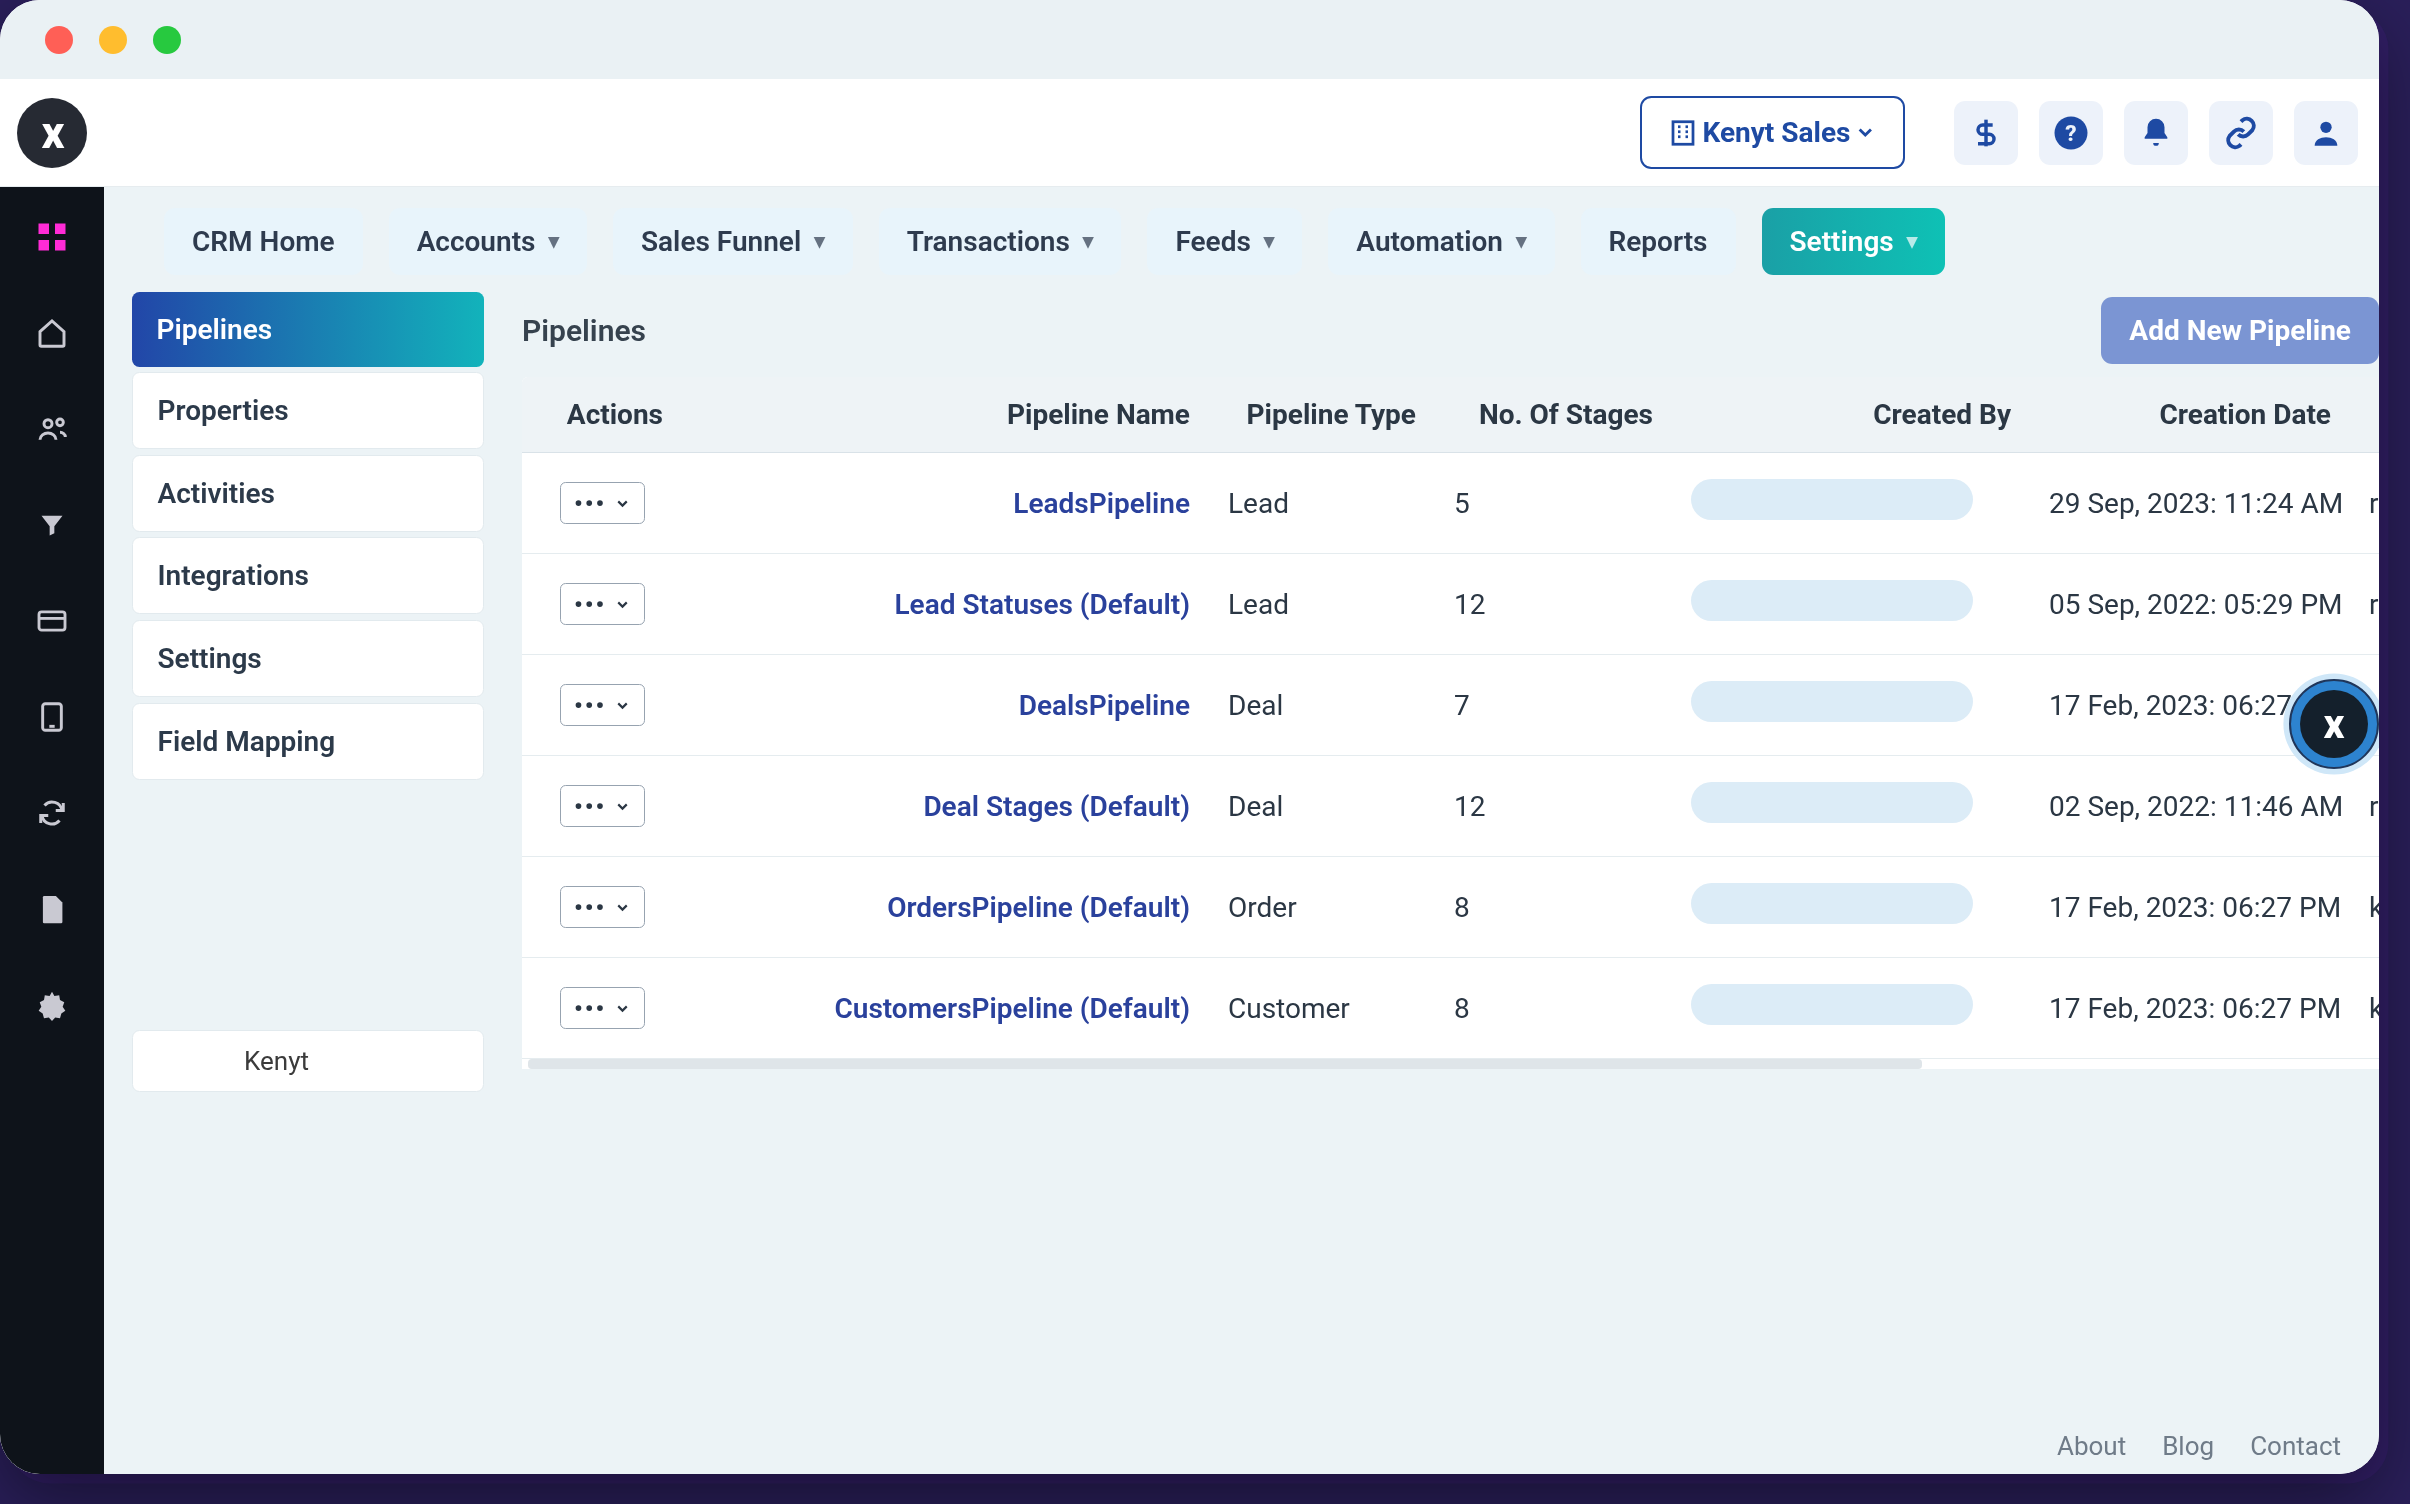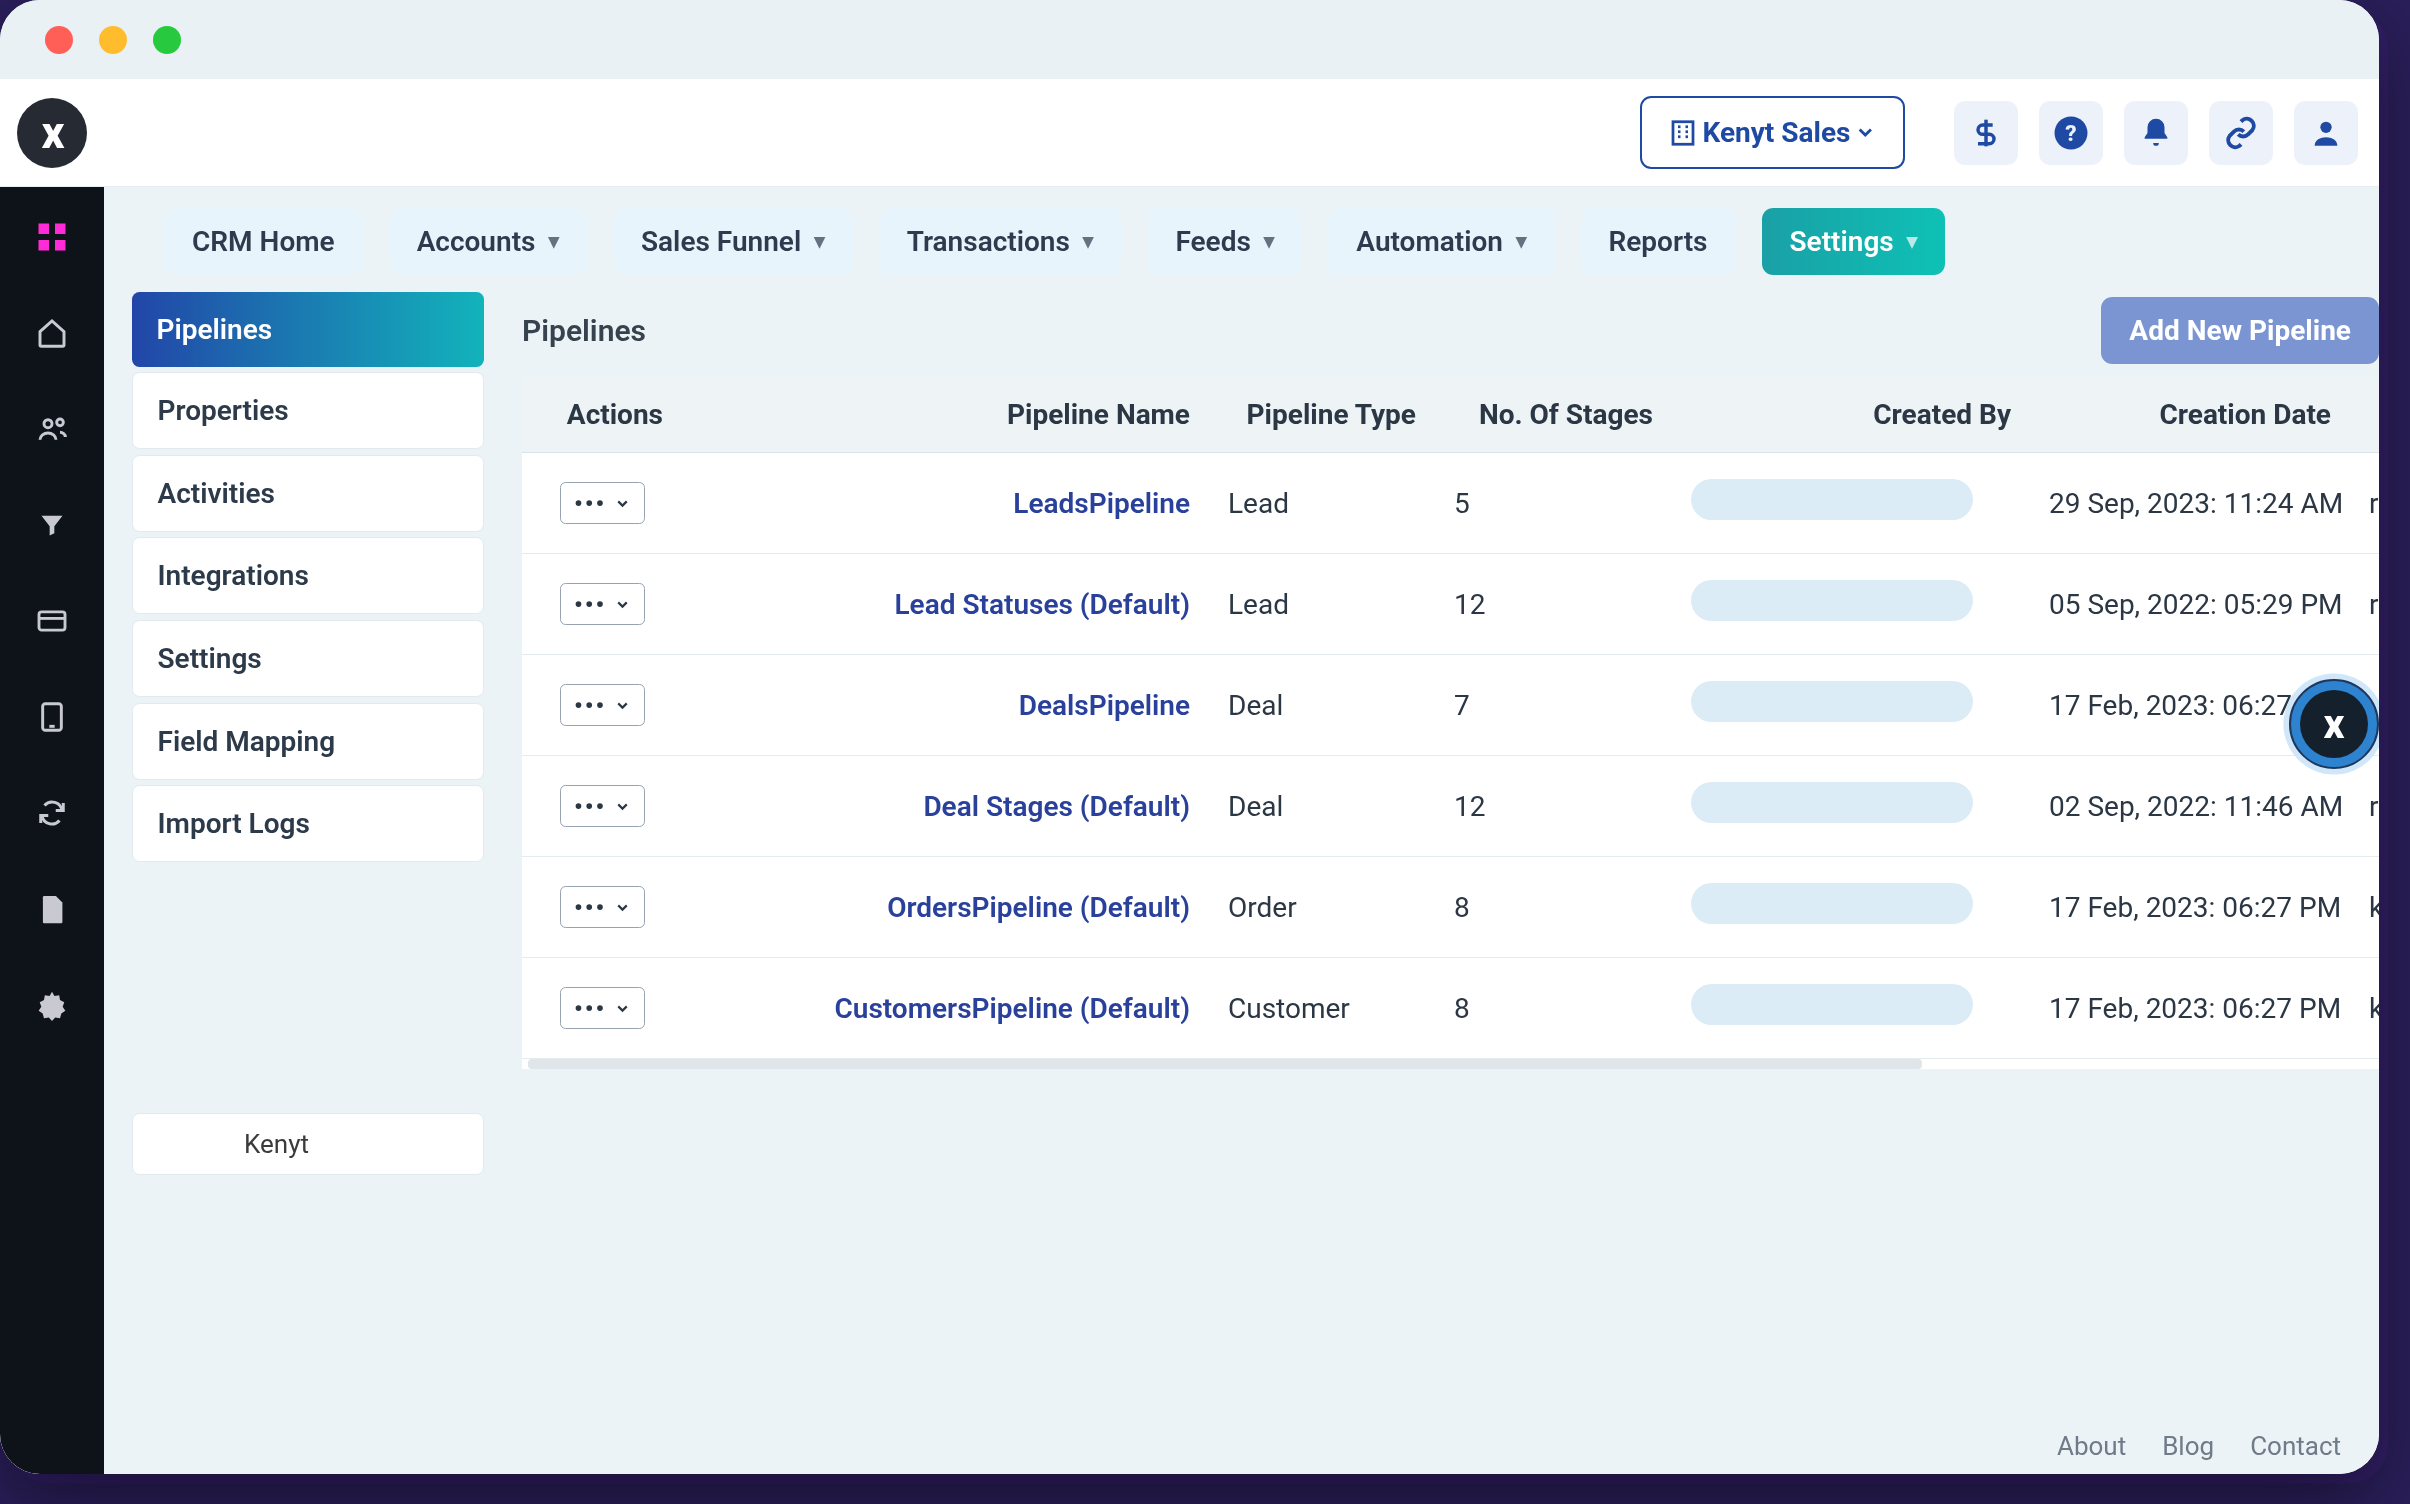--- a/index.html
+++ b/index.html
@@ -508,21 +508,20 @@
 
         <div class="content-split">
 
           <div class="sidemenu">
             <div class="side-item active"><span>Pipelines</span></div>
             <div class="side-item"><span>Properties</span></div>
             <div class="side-item"><span>Activities</span></div>
             <div class="side-item"><span>Integrations</span></div>
             <div class="side-item"><span>Settings</span></div>
             <div class="side-item"><span>Field Mapping</span></div>
-            <div class="side-item"><span>Import Logs</span></div>
             <div class="side-brand-outer"><span>Kenyt</span></div>
           </div>
 
           <div class="panel">
             <div class="panel-head">
               <div class="panel-title">Pipelines</div>
               <div class="add-btn"><span>Add New Pipeline</span></div>
             </div>
 
             <div class="table-wrap">

